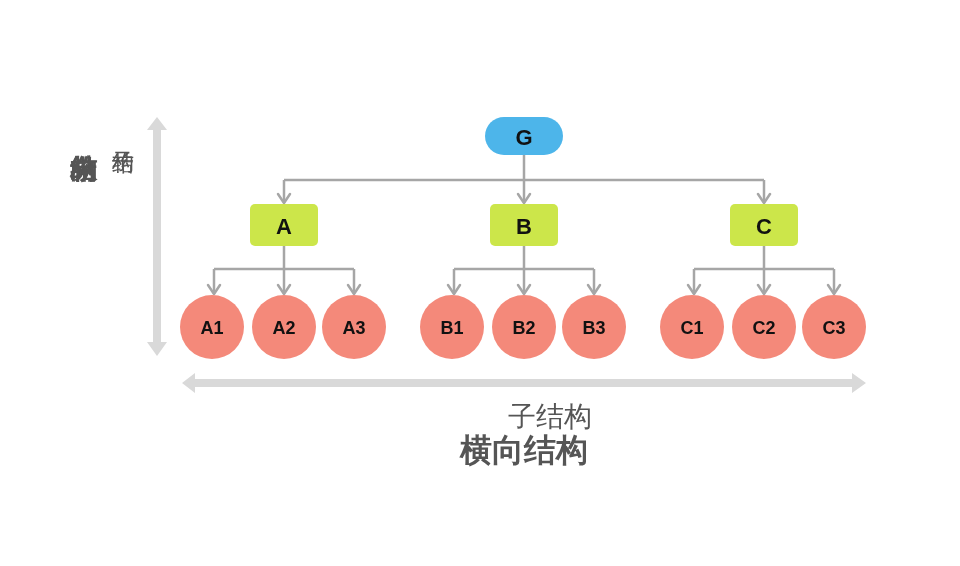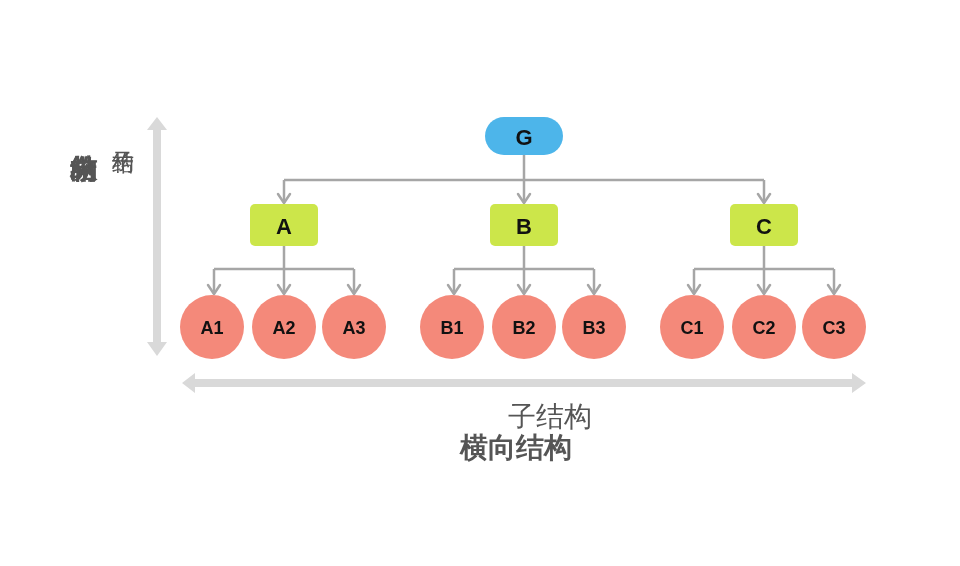--- a/index.html
+++ b/index.html
@@ -78,13 +78,13 @@
       <text x="764" y="328" font-size="18" class="node-text">C2</text>
       <circle cx="834" cy="327" r="32" fill="#f4897a"></circle>
       <text x="834" y="328" font-size="18" class="node-text">C3</text>
     </g>
 </svg>
 
 <div class="label vtext" style="left:66px;top:133px;font-size:27px;font-weight:bold;">纵向结构</div>
 <div class="label vtext" style="left:108px;top:134px;font-size:22px;">子结构</div>
 
 <div class="label" style="left:484px;top:398px;font-size:28px;margin-left:24px;">子结构</div>
-<div class="label" style="left:460px;top:429px;font-size:28px;font-weight:bold;">横向结构</div>
+<div class="label" style="left:460px;top:429px;font-size:32px;font-weight:bold;">横向结构</div>
 
 </body></html>

